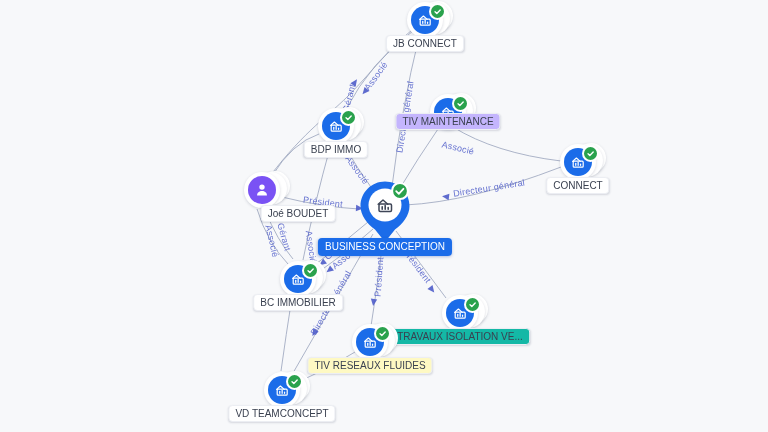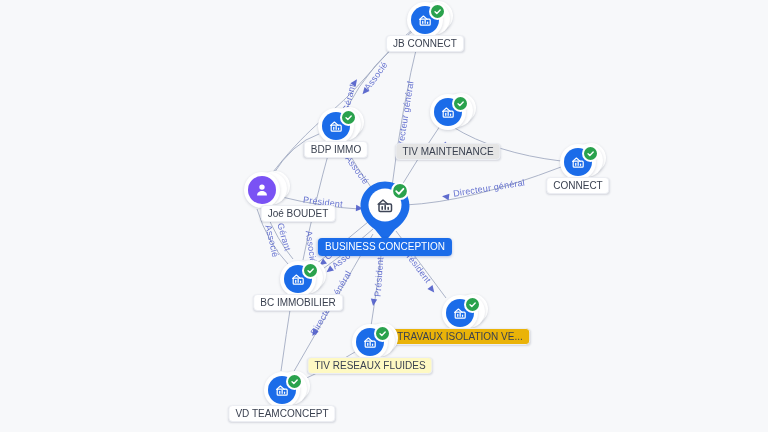--- a/index.html
+++ b/index.html
@@ -106,21 +106,21 @@
             <line x1="7.2" y1="14.2" x2="7.2" y2="11.8" stroke="#ffffff" stroke-width="1.6" stroke-linecap="round"></line>
             <line x1="10.2" y1="14.2" x2="10.2" y2="10.6" stroke="#ffffff" stroke-width="1.6" stroke-linecap="round"></line>
             <line x1="13.2" y1="14.2" x2="13.2" y2="12.6" stroke="#ffffff" stroke-width="1.6" stroke-linecap="round"></line>
           </svg>
         </div>
         <div class="badge" style="background: rgb(42, 162, 77);">
           <svg width="9" height="9" viewBox="0 0 20 20">
             <path d="M4.5 10.5 l4 4 l7.5 -8" fill="none" stroke="#ffffff" stroke-width="3" stroke-linecap="round" stroke-linejoin="round"></path>
           </svg>
         </div>
-        <div class="node-label" style="top: 31px; color: rgb(58, 65, 80); background: #e5e5e5;">TIV MAINTENANCE</div>
+        <div class="node-label" style="top: 1px; color: rgb(58, 65, 80); background: #c4b5fd;">TIV MAINTENANCE</div>
       </div>
       <div class="node company" style="left: 336px; top: 126px;">
         <div class="stackc c3"></div>
         <div class="stackc c2"></div>
         <div class="stackc c1"></div>
         <div class="disc" style="background: rgb(27, 108, 233);">
           <svg width="16" height="16" viewBox="0 0 20 20">
             <path d="M3.2 9.2 L8 5 L12.8 9.2" fill="none" stroke="#ffffff" stroke-width="1.5" stroke-linecap="round" stroke-linejoin="round"></path>
             <rect x="4" y="9" width="12.5" height="7.5" rx="1.2" fill="none" stroke="#ffffff" stroke-width="1.5"></rect>
             <line x1="7.2" y1="14.2" x2="7.2" y2="11.8" stroke="#ffffff" stroke-width="1.6" stroke-linecap="round"></line>
@@ -218,21 +218,21 @@
             <line x1="7.2" y1="14.2" x2="7.2" y2="11.8" stroke="#ffffff" stroke-width="1.6" stroke-linecap="round"></line>
             <line x1="10.2" y1="14.2" x2="10.2" y2="10.6" stroke="#ffffff" stroke-width="1.6" stroke-linecap="round"></line>
             <line x1="13.2" y1="14.2" x2="13.2" y2="12.6" stroke="#ffffff" stroke-width="1.6" stroke-linecap="round"></line>
           </svg>
         </div>
         <div class="badge" style="background: rgb(42, 162, 77);">
           <svg width="9" height="9" viewBox="0 0 20 20">
             <path d="M4.5 10.5 l4 4 l7.5 -8" fill="none" stroke="#ffffff" stroke-width="3" stroke-linecap="round" stroke-linejoin="round"></path>
           </svg>
         </div>
-        <div class="node-label" style="top: 15px; color: rgb(58, 65, 80); background: #eab308; text-align: right;">TRAVAUX ISOLATION VE...</div>
+        <div class="node-label" style="top: 15px; color: rgb(58, 65, 80); background: #14b8a6; text-align: right;">TRAVAUX ISOLATION VE...</div>
       </div>
       <div class="node company" style="left: 370px; top: 342px;">
         <div class="stackc c3"></div>
         <div class="stackc c2"></div>
         <div class="stackc c1"></div>
         <div class="disc" style="background: rgb(27, 108, 233);">
           <svg width="16" height="16" viewBox="0 0 20 20">
             <path d="M3.2 9.2 L8 5 L12.8 9.2" fill="none" stroke="#ffffff" stroke-width="1.5" stroke-linecap="round" stroke-linejoin="round"></path>
             <rect x="4" y="9" width="12.5" height="7.5" rx="1.2" fill="none" stroke="#ffffff" stroke-width="1.5"></rect>
             <line x1="7.2" y1="14.2" x2="7.2" y2="11.8" stroke="#ffffff" stroke-width="1.6" stroke-linecap="round"></line>

